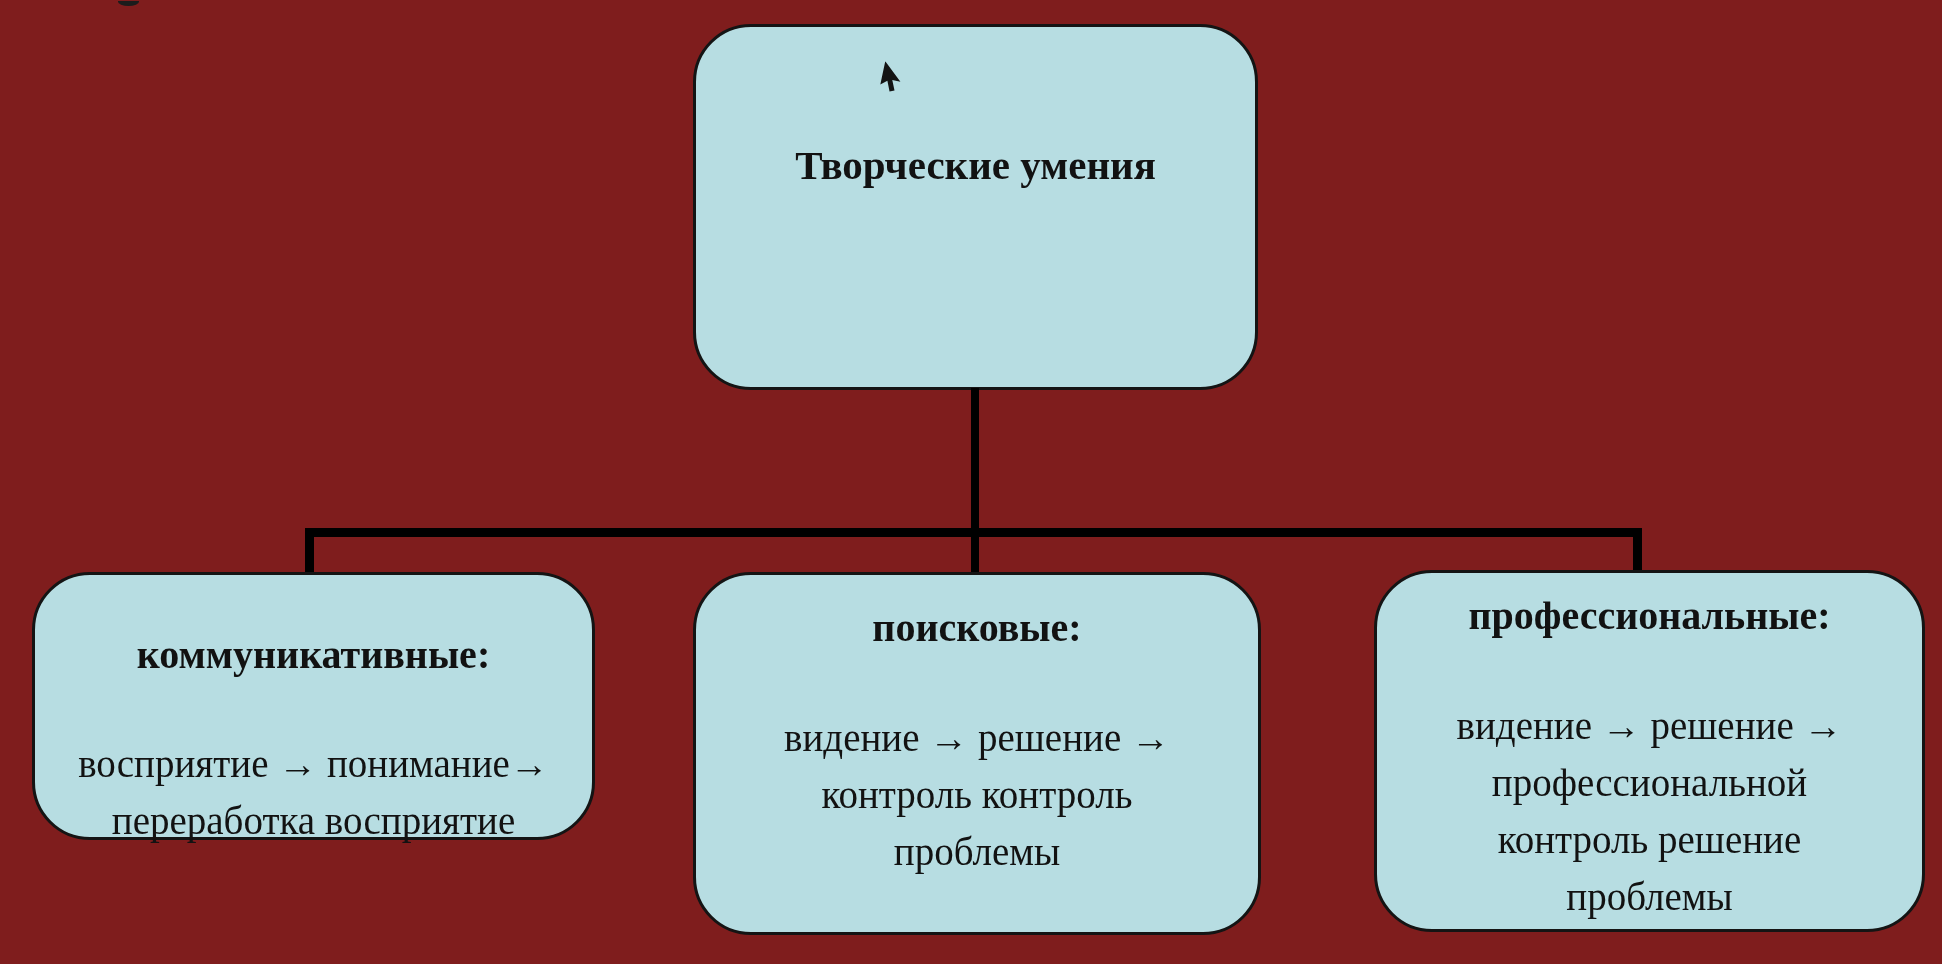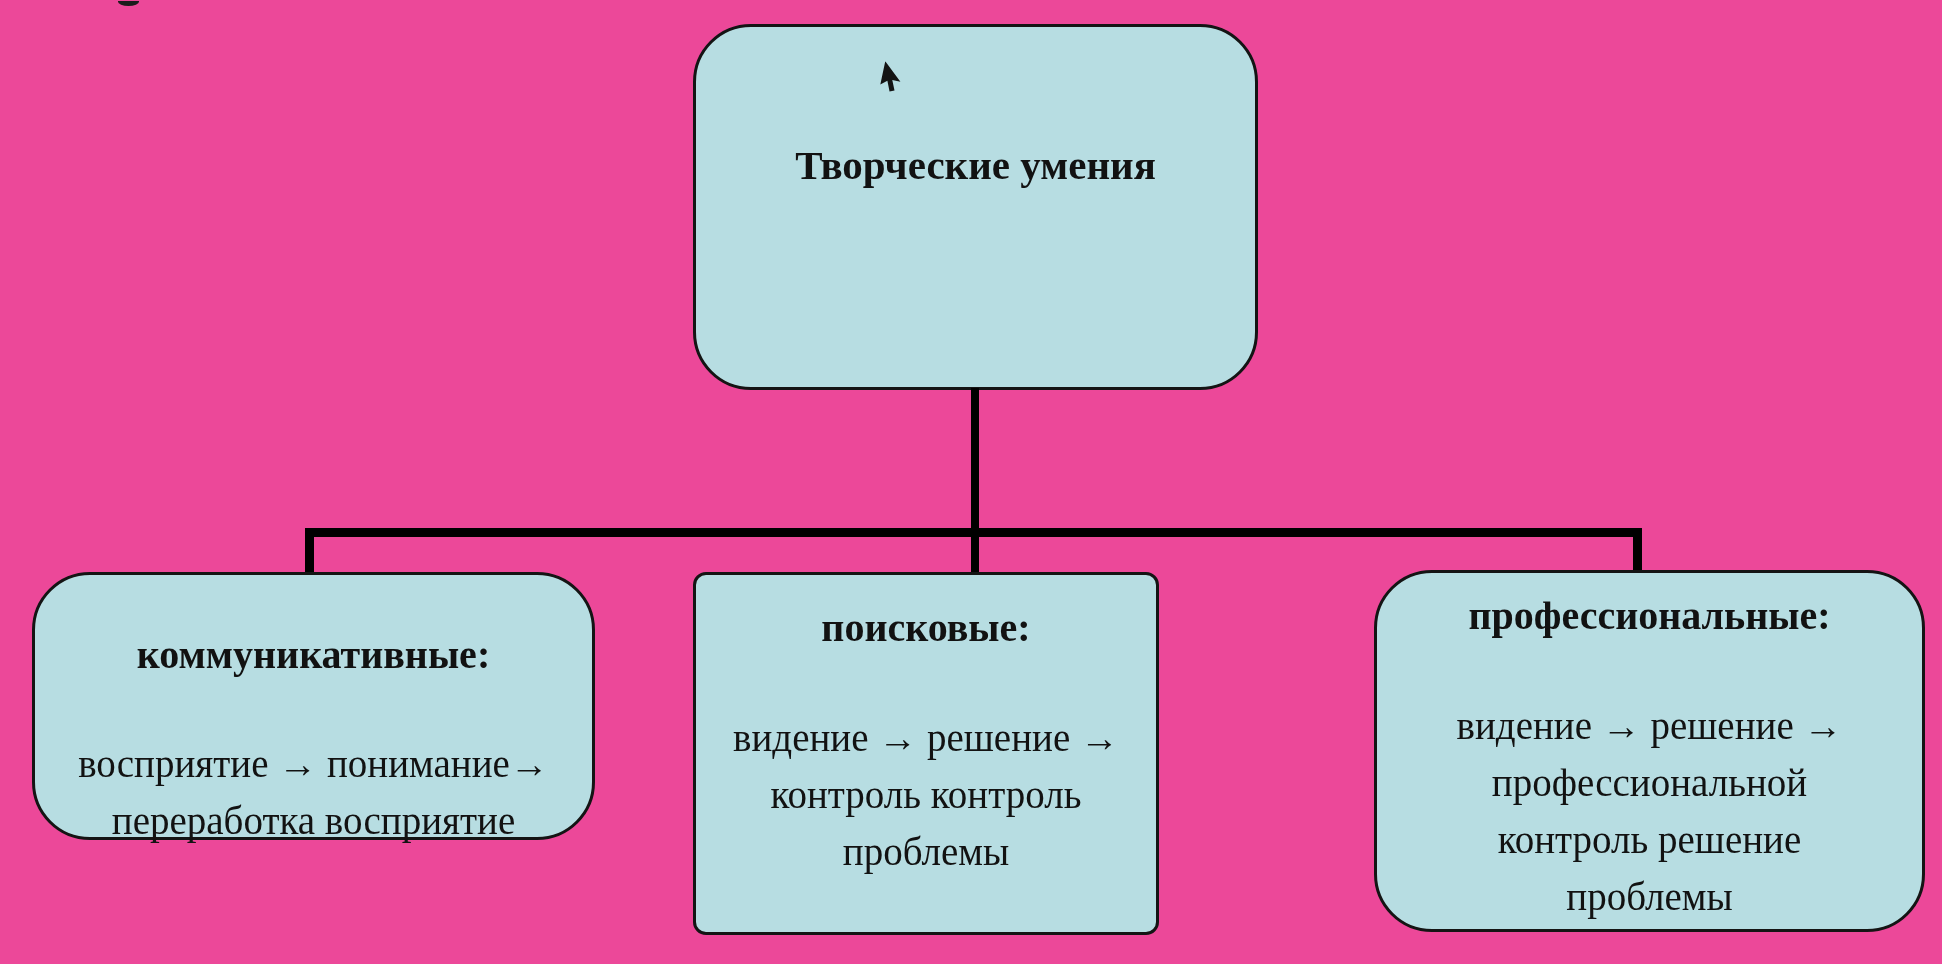--- a/index.html
+++ b/index.html
@@ -4,21 +4,21 @@
 <style>
   html, body {
     margin: 0;
     padding: 0;
     background: #ffffff;
   }
   .canvas {
     position: relative;
     width: 1942px;
     height: 964px;
-    background: #ec4899;
+    background: #7f1d1d;
     overflow: hidden;
     font-family: "Liberation Serif", "DejaVu Serif", serif;
     color: #121212;
   }
   .stray-mark {
     position: absolute;
     left: 118px;
     top: 1px;
     width: 21px;
     height: 5px;
@@ -64,21 +64,21 @@
   .conn-h-branch { left: 305px;  top: 528px; width: 1337px; height: 9px;  }
   .conn-stub-left  { left: 305px;  top: 528px; width: 9px;  height: 47px; }
   .conn-stub-right { left: 1633px; top: 528px; width: 9px;  height: 45px; }
   .node-child {
     display: flex;
     flex-direction: column;
     align-items: center;
     text-align: center;
   }
   .node-left  { left: 32px;   top: 572px; width: 563px; height: 268px; }
-  .node-mid   { left: 693px;  top: 572px; width: 466px; height: 363px; border-radius: 13px; }
+  .node-mid   { left: 693px;  top: 572px; width: 568px; height: 363px; }
   .node-right { left: 1374px; top: 570px; width: 551px; height: 362px; }
   .node-heading {
     font-weight: bold;
     font-size: 40px;
     line-height: 46px;
     white-space: nowrap;
   }
   .node-left  .node-heading { margin-top: 57px; }
   .node-mid   .node-heading { margin-top: 30px; }
   .node-right .node-heading { margin-top: 20px; }

